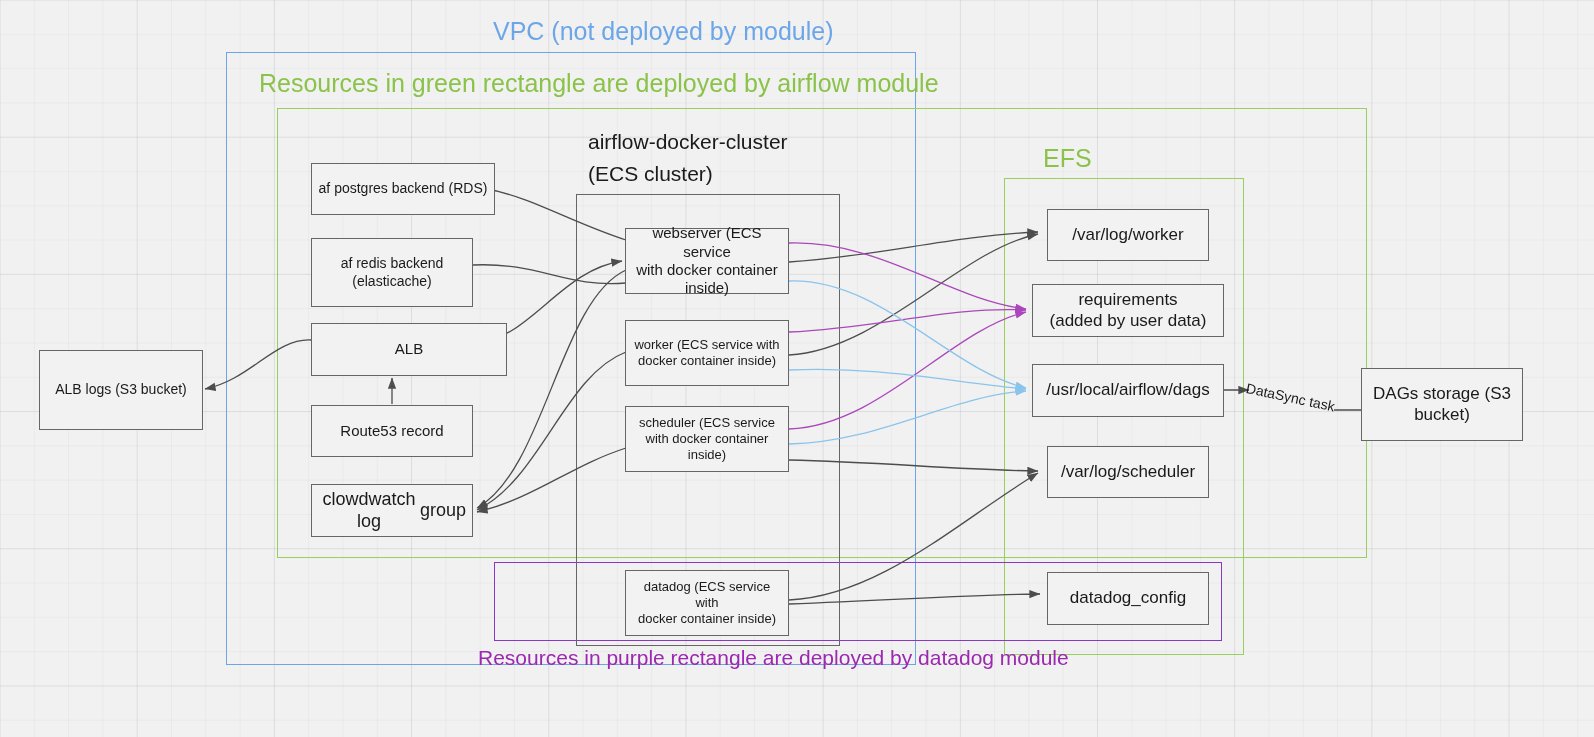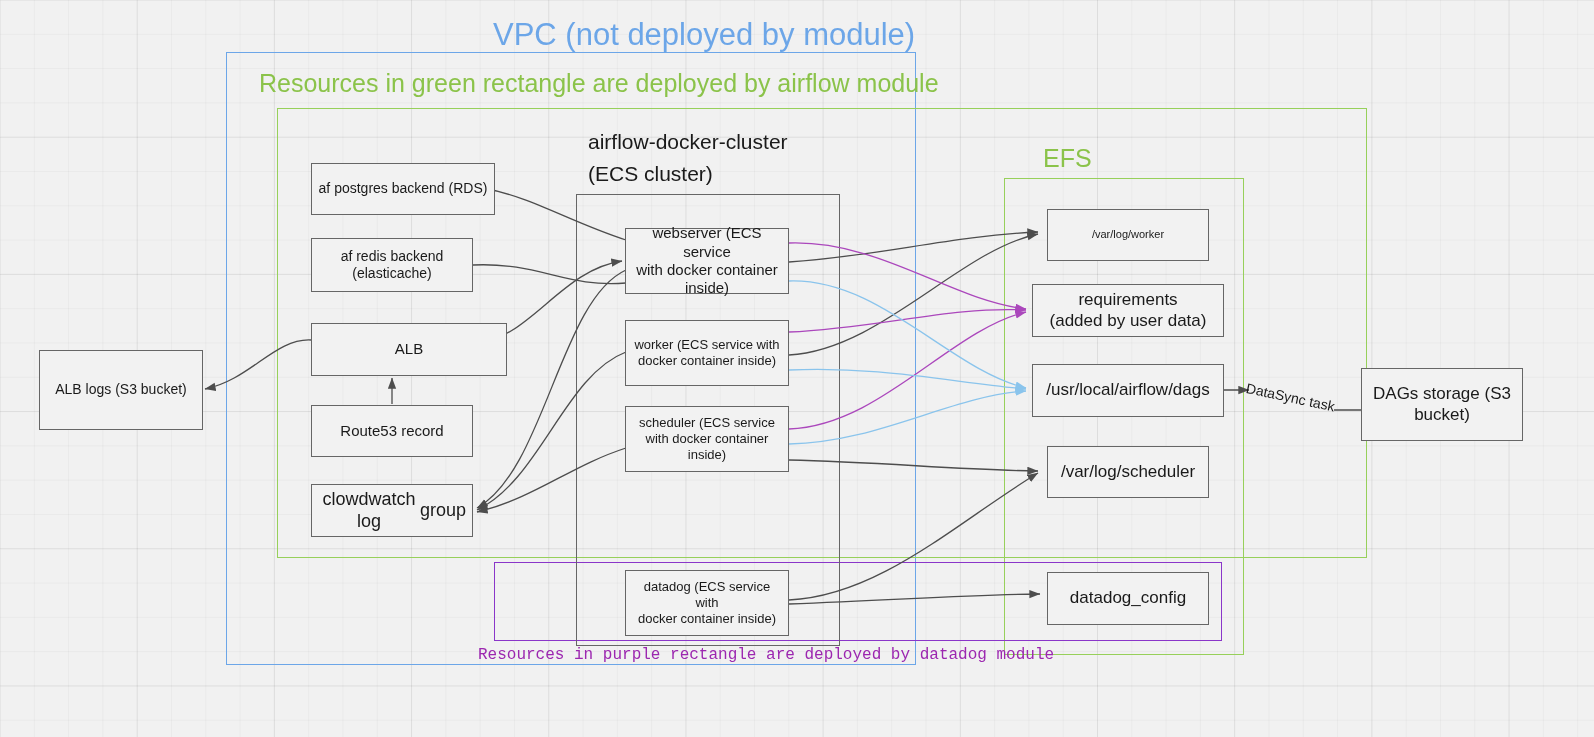--- a/index.html
+++ b/index.html
@@ -44,25 +44,25 @@
 <div class="grp" style="left:226px;top:52px;width:690px;height:613px;border:1.6px solid #6ca6e8;"></div>
 
 <div class="grp" style="left:277px;top:108px;width:1090px;height:450px;border:1.4px solid #97d05a;"></div>
 
 <div class="grp" style="left:1004px;top:178px;width:240px;height:477px;border:1.4px solid #97d05a;"></div>
 
 <div class="grp" style="left:494px;top:562px;width:728px;height:79px;border:1.6px solid #8a36c9;"></div>
 
 <div class="grp" style="left:576px;top:194px;width:264px;height:452px;border:1.4px solid #666666;"></div>
 
-<div class="lbl" style="left:493px;top:17px;font-size:31px;color:#6ca6e8;">VPC (not deployed by module)</div>
+<div class="lbl" style="left:493px;top:17px;font-size:25px;color:#6ca6e8;">VPC (not deployed by module)</div>
 
 <div class="lbl" style="left:259px;top:69px;font-size:25px;color:#8bc34a;">Resources in green rectangle are deployed by airflow module</div>
 
-<div class="lbl" style="left:478px;top:646px;font-size:16px;color:#9c27b0;font-family:Liberation Mono, monospace;">Resources in purple rectangle are deployed by datadog module</div>
+<div class="lbl" style="left:478px;top:646px;font-size:21px;color:#9c27b0;">Resources in purple rectangle are deployed by datadog module</div>
 
 <div class="lbl" style="left:1043px;top:144px;font-size:25px;color:#8bc34a;">EFS</div>
 
 <div class="lbl" style="left:588px;top:130px;font-size:21px;color:#1a1a1a;">airflow-docker-cluster</div>
 <div class="lbl" style="left:588px;top:162px;font-size:21px;color:#1a1a1a;">(ECS cluster)</div>
 
 <svg class="edges" viewBox="0 0 1594 737">
   <defs>
     <marker id="ad" markerWidth="9" markerHeight="9" refX="8.2" refY="3.2" orient="auto">
       <path d="M0,0 L8.4,3.2 L0,6.4 z" fill="#4d4d4d"></path>
@@ -120,21 +120,21 @@
 <div class="lbl" style="left:1248px;top:380px;font-size:14px;color:#1a1a1a;transform:rotate(12deg);transform-origin:left top;">DataSync task</div>
 
 <div class="node" style="left:39px;top:350px;width:164px;height:80px;font-size:14px;text-align:right;">
   <span>ALB logs (S3 bucket)</span>
 </div>
 
 <div class="node" style="left:311px;top:163px;width:184px;height:52px;font-size:14px;">
   <span>af postgres backend (RDS)</span>
 </div>
 
-<div class="node" style="left:311px;top:238px;width:162px;height:54px;font-size:14px;flex-direction:column;">
+<div class="node" style="left:311px;top:238px;width:162px;height:69px;font-size:14px;flex-direction:column;">
   <span>af redis backend</span>
   <span>(elasticache)</span>
 </div>
 
 <div class="node" style="left:311px;top:323px;width:196px;height:53px;font-size:15px;">
   <span>ALB</span>
 </div>
 
 <div class="node" style="left:311px;top:405px;width:162px;height:52px;font-size:15px;">
   <span>Route53 record</span>
@@ -160,21 +160,21 @@
   <span>scheduler (ECS service</span>
   <span>with docker container</span>
   <span>inside)</span>
 </div>
 
 <div class="node" style="left:625px;top:570px;width:164px;height:66px;font-size:13px;flex-direction:column;">
   <span>datadog (ECS service with</span>
   <span>docker container inside)</span>
 </div>
 
-<div class="node" style="left:1047px;top:209px;width:162px;height:52px;font-size:11px;text-align:center;">
+<div class="node" style="left:1047px;top:209px;width:162px;height:52px;font-size:17px;text-align:center;">
   <span>/var/log/worker</span>
 </div>
 
 <div class="node" style="left:1032px;top:284px;width:192px;height:53px;font-size:17px;flex-direction:column;">
   <span>requirements</span>
   <span>(added by user data)</span>
 </div>
 
 <div class="node" style="left:1032px;top:364px;width:192px;height:53px;font-size:17px;">
   <span>/usr/local/airflow/dags</span>

